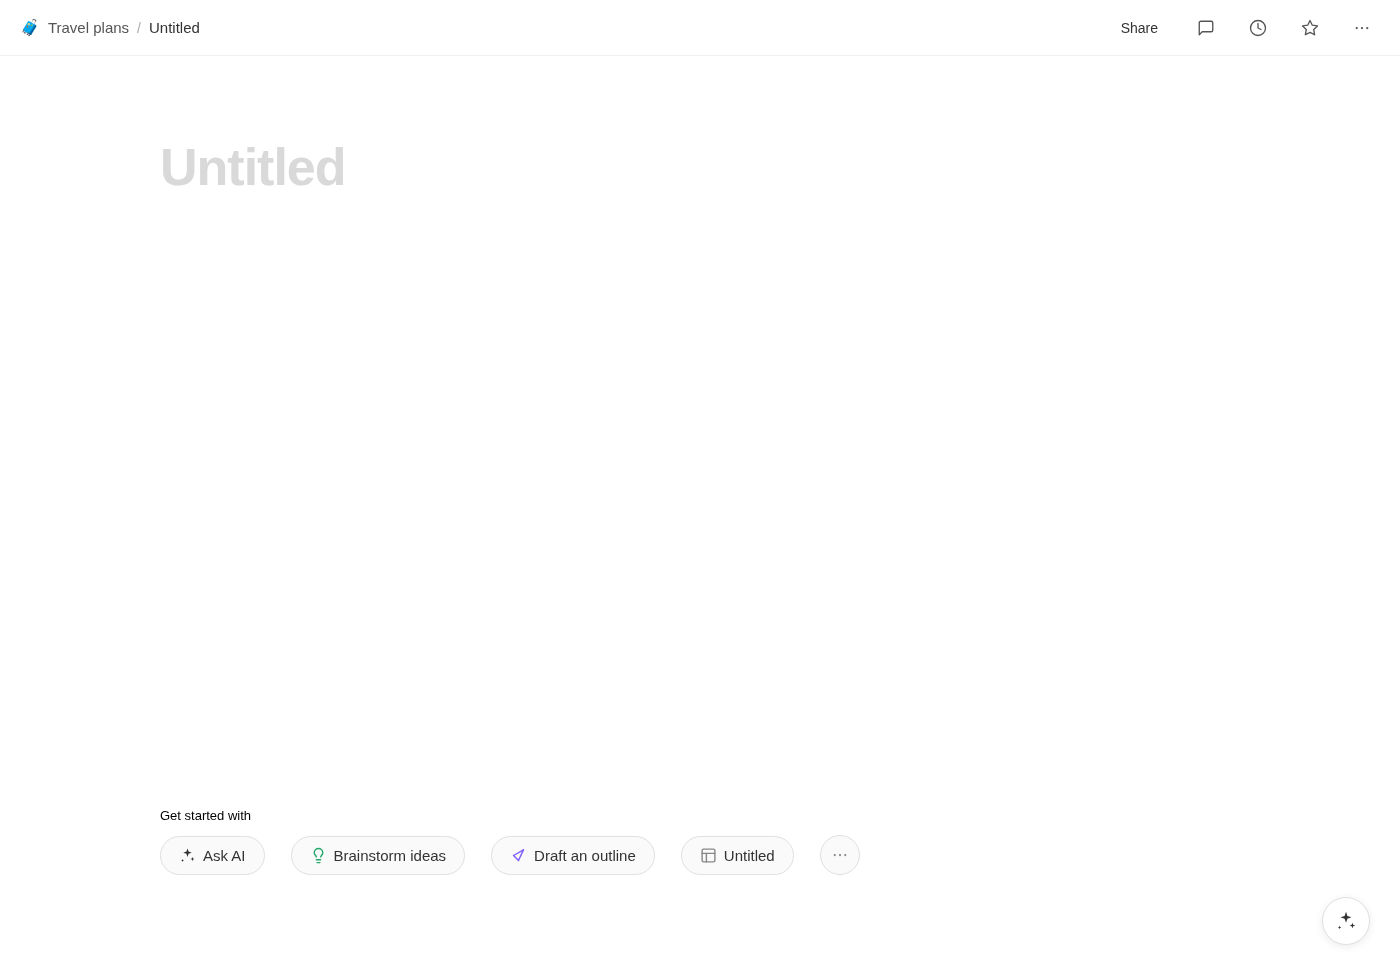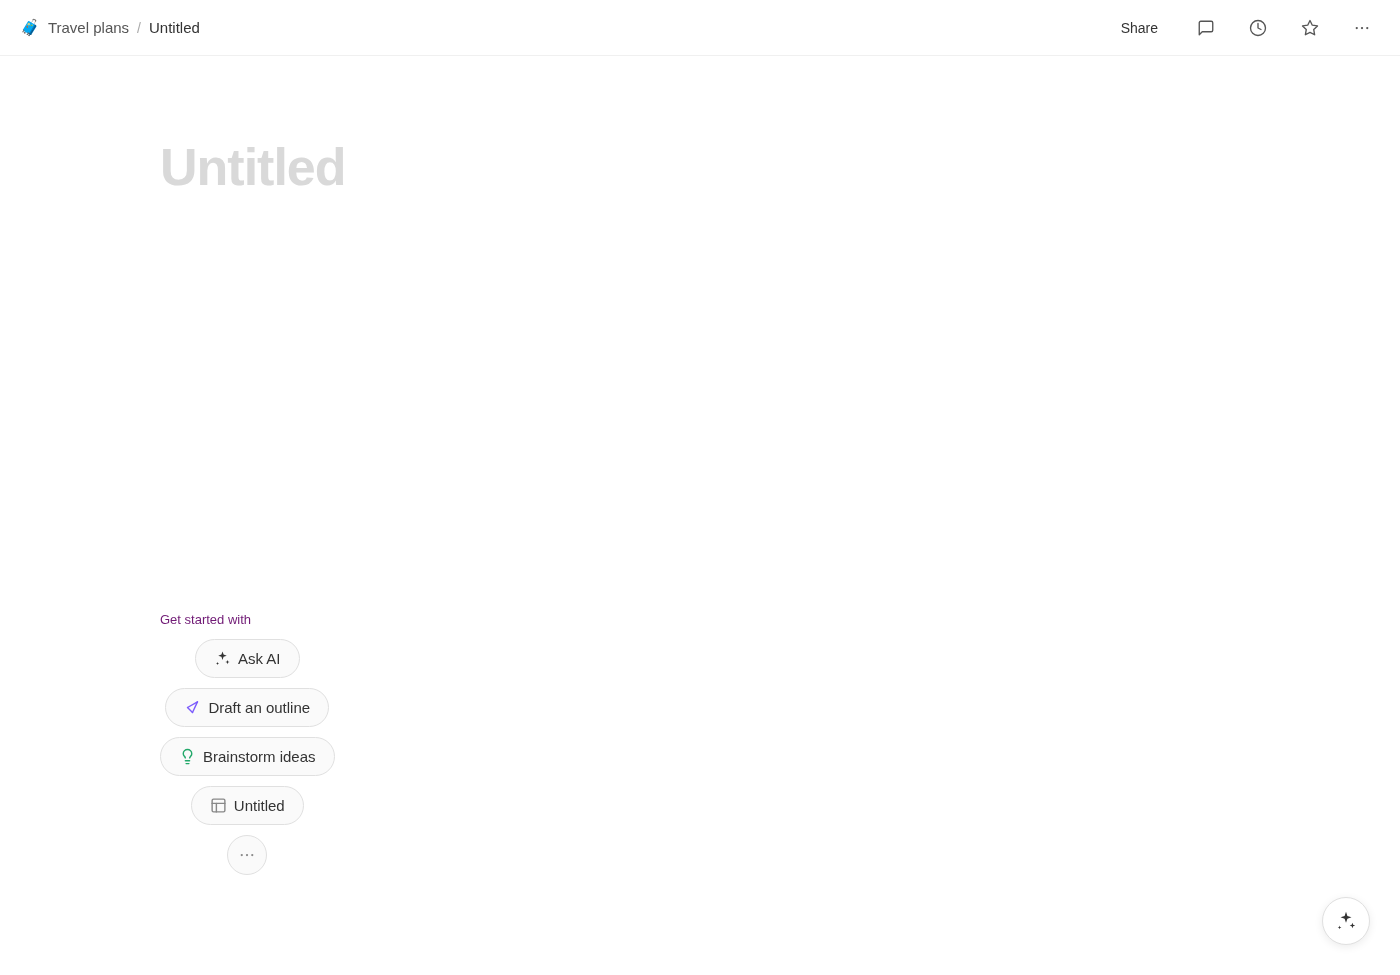--- a/index.html
+++ b/index.html
@@ -118,29 +118,28 @@
       right: 0;
       display: flex;
       flex-direction: column;
       align-items: flex-start;
       padding: 0 160px;
       gap: 12px;
     }
 
     .get-started-label {
       font-size: 13px;
-      color: #701a75;
+      color: #000000;
       font-weight: 400;
     }
 
     .action-buttons {
       display: flex;
       align-items: center;
-      gap: 10px;
-      flex-direction: column;
+      gap: 26px;
     }
 
     .action-btn {
       display: flex;
       align-items: center;
       gap: 7px;
       padding: 10px 18px;
       border-radius: 999px;
       border: 1.5px solid #e0e0e0;
       background: #fafafa;
@@ -270,39 +269,39 @@
           <svg width="17" height="17" viewBox="0 0 24 24" fill="currentColor">
             <path d="M12 2l1.5 4.5L18 8l-4.5 1.5L12 14l-1.5-4.5L6 8l4.5-1.5L12 2z"></path>
             <path d="M19 14l0.8 2.2L22 17l-2.2 0.8L19 20l-0.8-2.2L16 17l2.2-0.8L19 14z"></path>
             <path d="M5 17l0.6 1.4L7 19l-1.4 0.6L5 21l-0.6-1.4L3 19l1.4-0.6L5 17z"></path>
           </svg>
         </span>
         <span>Ask AI</span>
       </button>
 
       <button class="action-btn">
+        <span class="btn-icon brainstorm-icon">
+          <svg width="17" height="17" viewBox="0 0 24 24" fill="none" stroke="currentColor" stroke-width="2" stroke-linecap="round" stroke-linejoin="round">
+            <line x1="9" y1="18" x2="15" y2="18"></line>
+            <line x1="10" y1="22" x2="14" y2="22"></line>
+            <path d="M15.09 14c.18-.98.65-1.74 1.41-2.5A4.65 4.65 0 0 0 18 8 6 6 0 0 0 6 8c0 1 .23 2.23 1.5 3.5A4.61 4.61 0 0 1 8.91 14"></path>
+          </svg>
+        </span>
+        <span>Brainstorm ideas</span>
+      </button>
+
+      <button class="action-btn">
         <span class="btn-icon draft-icon">
           <svg width="17" height="17" viewBox="0 0 24 24" fill="none" stroke="currentColor" stroke-width="2" stroke-linecap="round" stroke-linejoin="round">
             <line x1="5" y1="12" x2="19" y2="4"></line>
             <line x1="5" y1="12" x2="12" y2="19"></line>
             <line x1="12" y1="19" x2="19" y2="4"></line>
           </svg>
         </span>
         <span>Draft an outline</span>
-      </button>
-
-      <button class="action-btn">
-        <span class="btn-icon brainstorm-icon">
-          <svg width="17" height="17" viewBox="0 0 24 24" fill="none" stroke="currentColor" stroke-width="2" stroke-linecap="round" stroke-linejoin="round">
-            <line x1="9" y1="18" x2="15" y2="18"></line>
-            <line x1="10" y1="22" x2="14" y2="22"></line>
-            <path d="M15.09 14c.18-.98.65-1.74 1.41-2.5A4.65 4.65 0 0 0 18 8 6 6 0 0 0 6 8c0 1 .23 2.23 1.5 3.5A4.61 4.61 0 0 1 8.91 14"></path>
-          </svg>
-        </span>
-        <span>Brainstorm ideas</span>
       </button>
 
       <button class="action-btn">
         <span class="btn-icon templates-icon">
           <svg width="17" height="17" viewBox="0 0 24 24" fill="none" stroke="currentColor" stroke-width="2" stroke-linecap="round" stroke-linejoin="round">
             <rect x="3" y="3" width="18" height="18" rx="2"></rect>
             <line x1="3" y1="9" x2="21" y2="9"></line>
             <line x1="9" y1="21" x2="9" y2="9"></line>
           </svg>
         </span>

